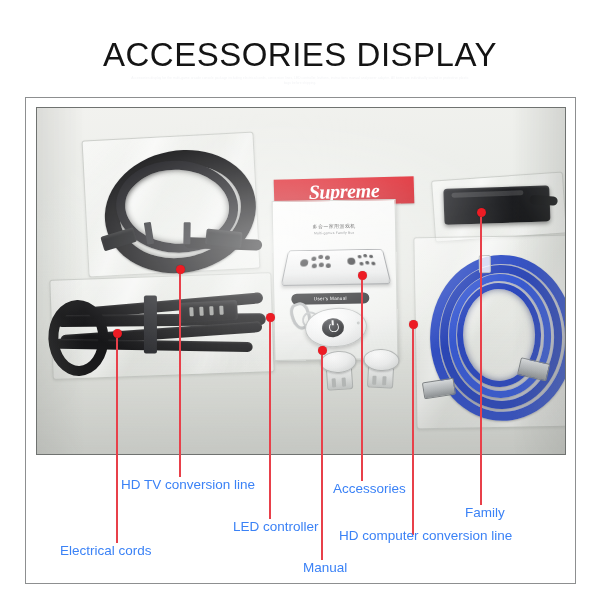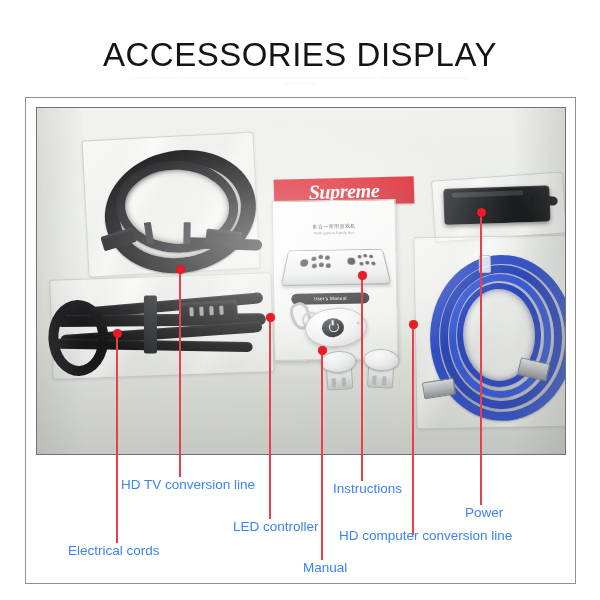--- a/index.html
+++ b/index.html
@@ -402,32 +402,32 @@
     <div id="usb-tie"></div>
     <div id="usb-plug-a"></div>
     <div id="usb-plug-b"></div>
   </div>
 
 </div>
 
 <div id="callout-layer">
     <div class="dot" style="left: 112.5px; top: 328.5px; background: rgb(237, 28, 36);"></div>
     <div class="leader" style="left: 116.3px; top: 338px; height: 205px; background: rgb(232, 64, 74);"></div>
-    <div class="callout-label" style="left: 68px; top: 543px;">Electrical cords</div>
+    <div class="callout-label" style="left: 60px; top: 543px;">Electrical cords</div>
     <div class="dot" style="left: 175.5px; top: 264.5px; background: rgb(237, 28, 36);"></div>
     <div class="leader" style="left: 179.3px; top: 274px; height: 203px; background: rgb(232, 64, 74);"></div>
     <div class="callout-label" style="left: 121px; top: 477px;">HD TV conversion line</div>
     <div class="dot" style="left: 265.5px; top: 312.5px; background: rgb(237, 28, 36);"></div>
     <div class="leader" style="left: 269.3px; top: 322px; height: 197px; background: rgb(232, 64, 74);"></div>
     <div class="callout-label" style="left: 233px; top: 519px;">LED controller</div>
     <div class="dot" style="left: 317.5px; top: 345.5px; background: rgb(237, 28, 36);"></div>
     <div class="leader" style="left: 321.3px; top: 355px; height: 205px; background: rgb(232, 64, 74);"></div>
     <div class="callout-label" style="left: 303px; top: 560px;">Manual</div>
     <div class="dot" style="left: 357.5px; top: 270.5px; background: rgb(237, 28, 36);"></div>
     <div class="leader" style="left: 361.3px; top: 280px; height: 201px; background: rgb(232, 64, 74);"></div>
-    <div class="callout-label" style="left: 333px; top: 481px;">Instructions</div>
+    <div class="callout-label" style="left: 333px; top: 481px;">Accessories</div>
     <div class="dot" style="left: 408.5px; top: 319.5px; background: rgb(237, 28, 36);"></div>
     <div class="leader" style="left: 412.3px; top: 329px; height: 206px; background: rgb(232, 64, 74);"></div>
     <div class="callout-label" style="left: 339px; top: 528px;">HD computer conversion line</div>
     <div class="dot" style="left: 476.5px; top: 207.5px; background: rgb(237, 28, 36);"></div>
     <div class="leader" style="left: 480.3px; top: 217px; height: 288px; background: rgb(232, 64, 74);"></div>
-    <div class="callout-label" style="left: 465px; top: 505px;">Power</div>
+    <div class="callout-label" style="left: 465px; top: 505px;">Family</div>
   </div>
 
 </body></html>

